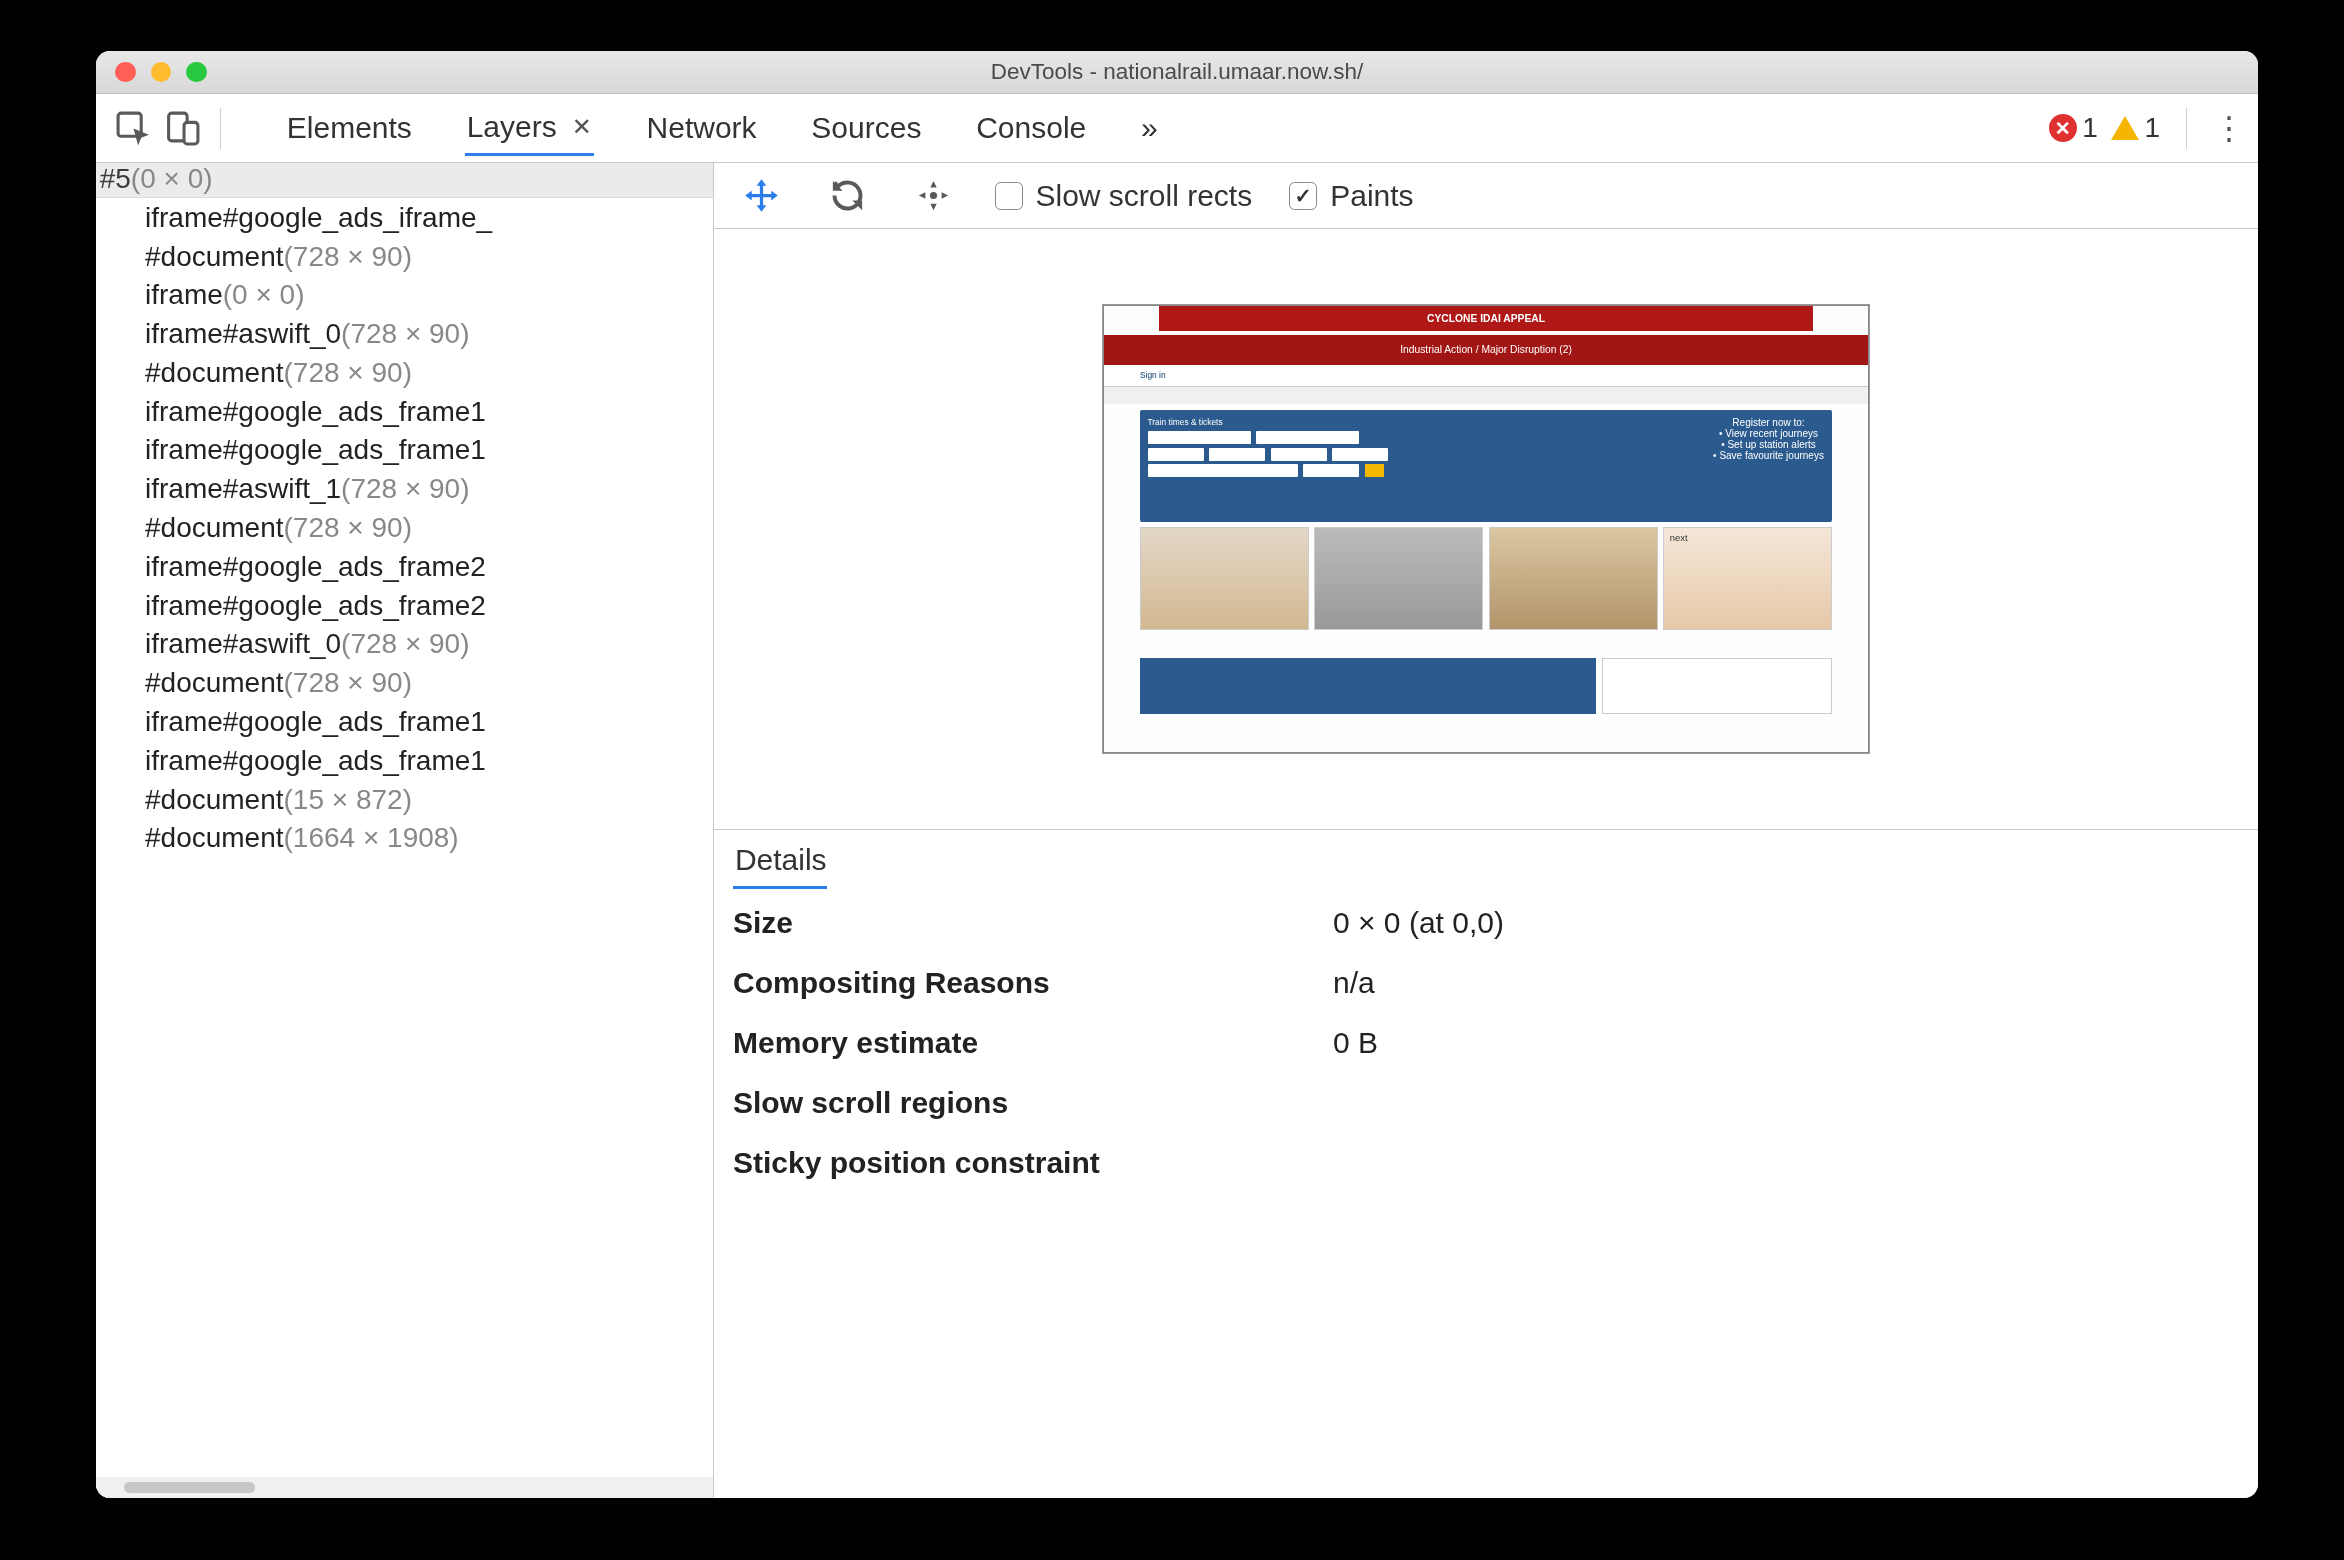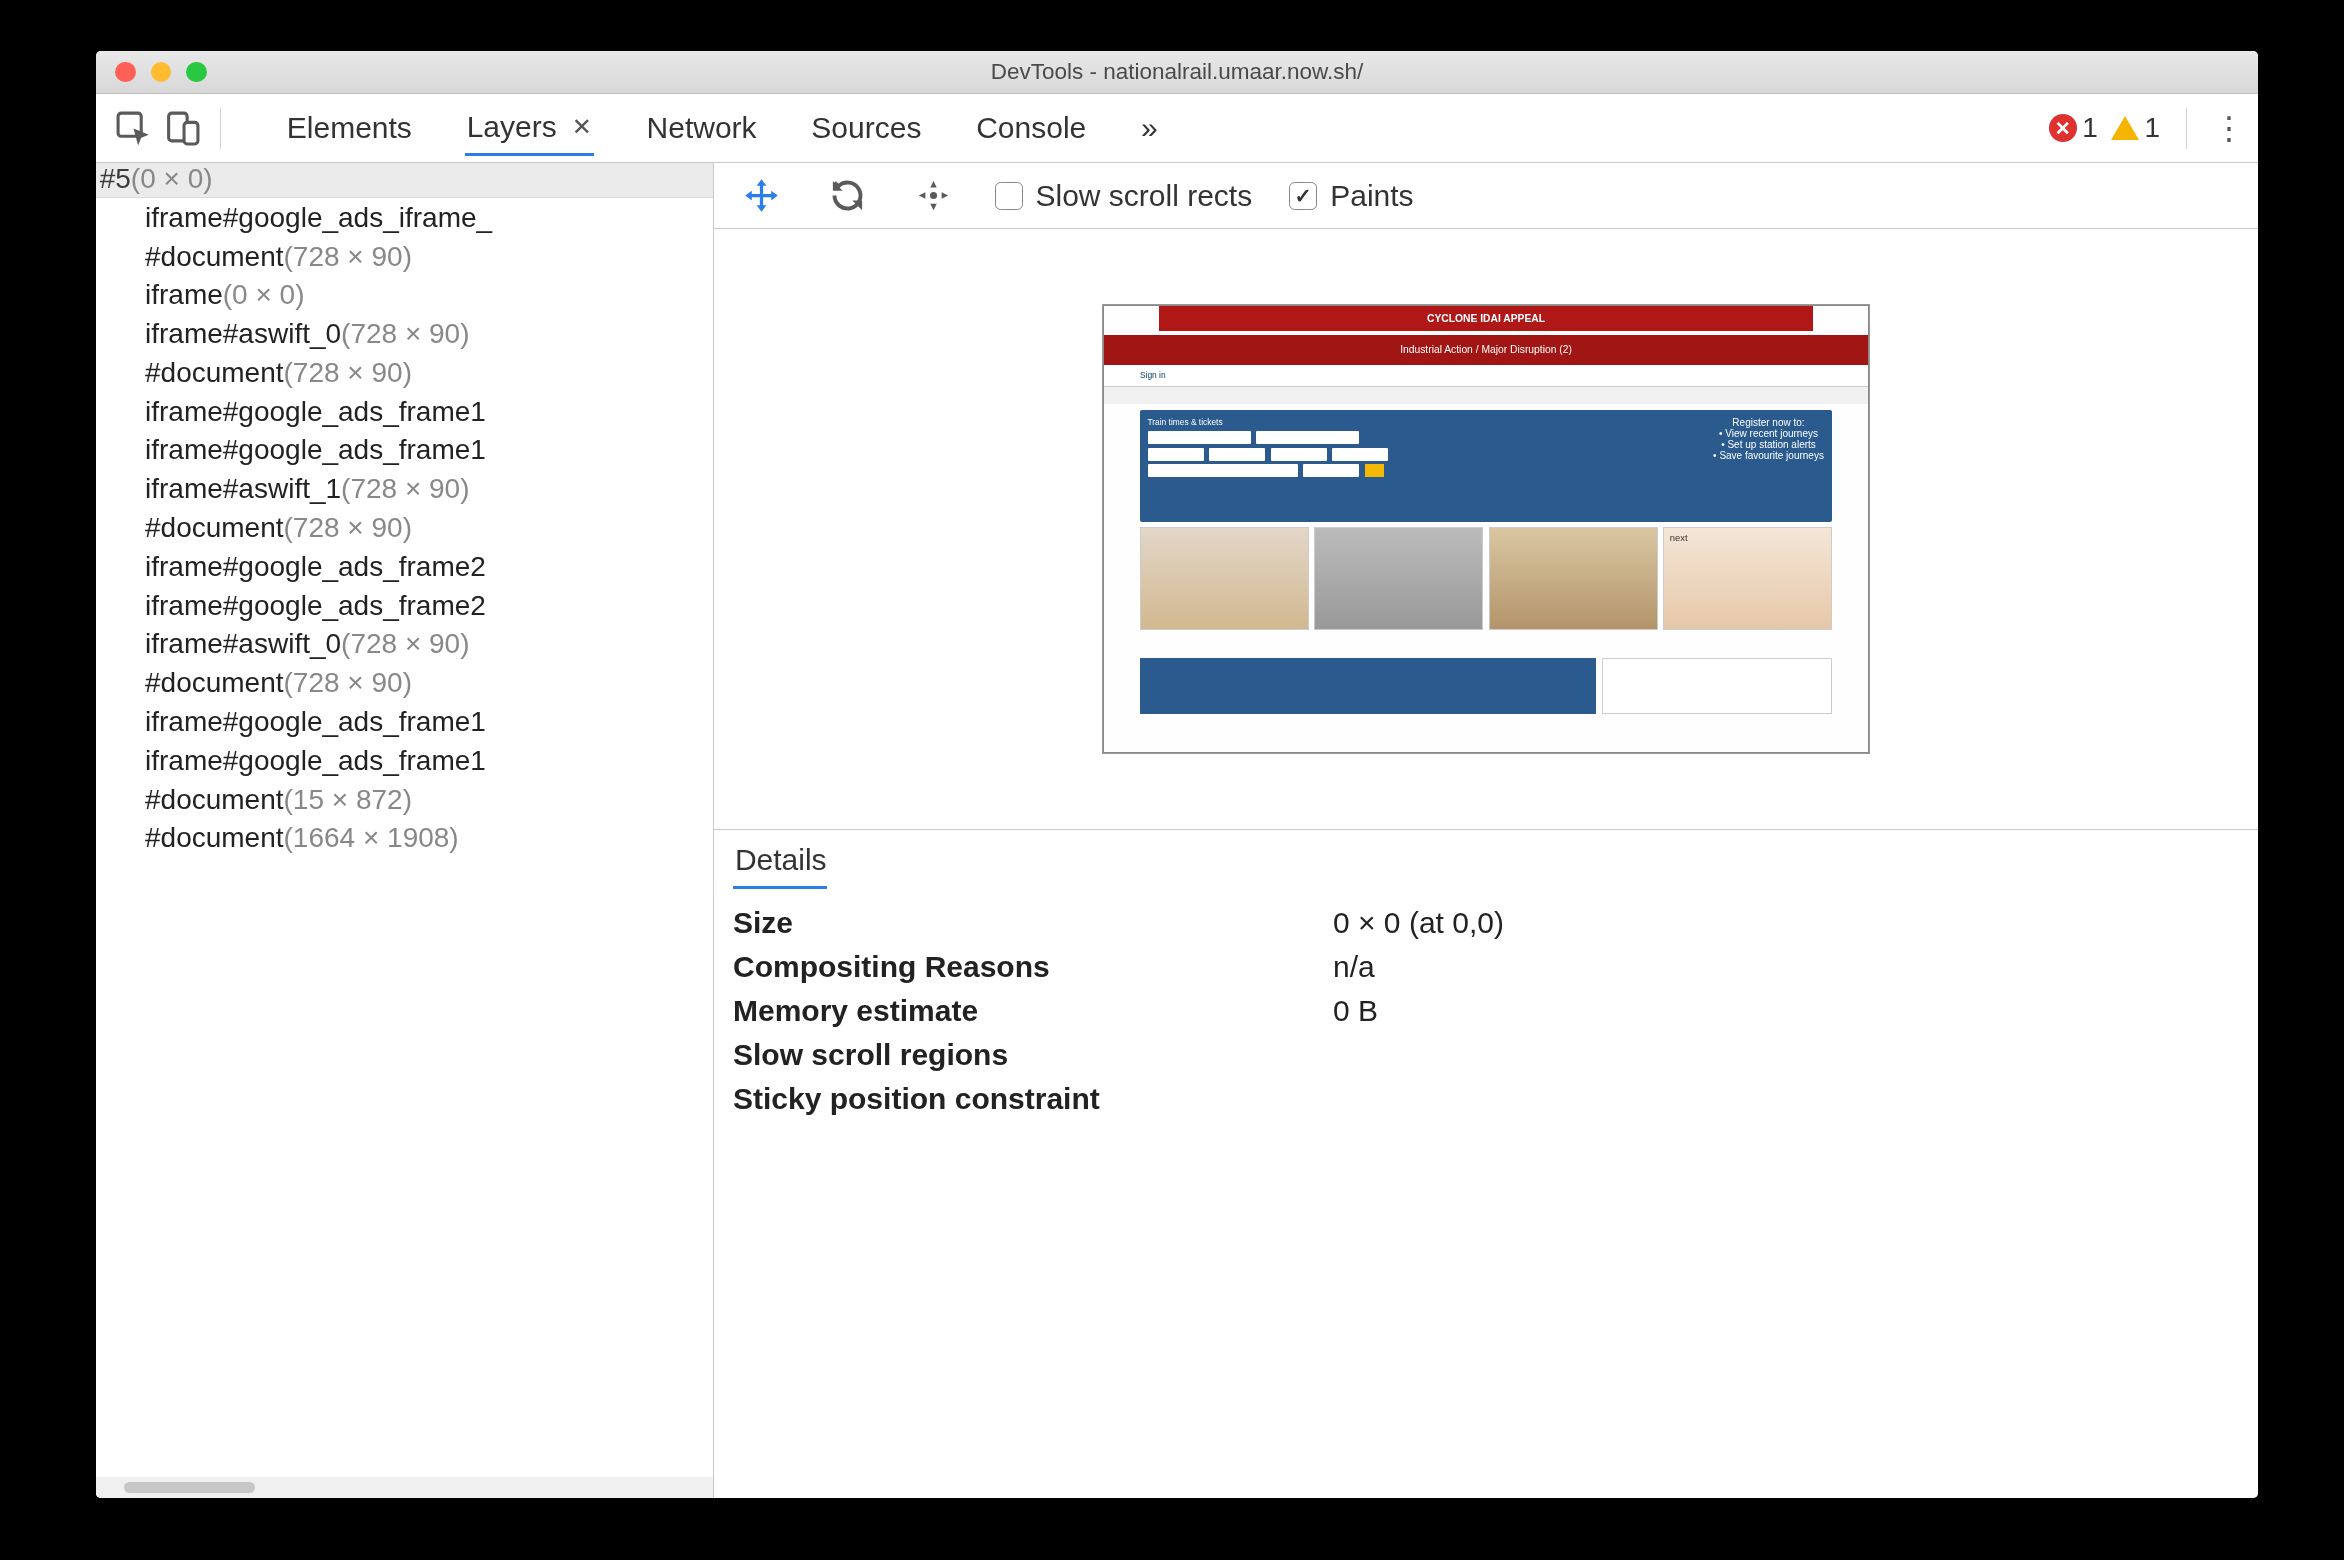--- a/index.html
+++ b/index.html
@@ -1,17 +1,17 @@
 <!DOCTYPE html>
 <html style="font-size:15px"><head>
 <meta charset="utf-8">
 <style>
 * { box-sizing: border-box; margin: 0; padding: 0; }
 body { background: #000; font-family: -apple-system, "Helvetica Neue", Helvetica, Arial, sans-serif; width: 2344px; height: 1561px; display: flex; align-items: flex-start; justify-content: flex-start; }
-.window { background: #f6f6f6; border-radius: 5px; width: 2162px; height: 1447px; margin: 51px 0 0 96px; box-shadow: 0 9.4px 37px rgba(0,0,0,0.6); display: flex; flex-direction: column; overflow: hidden; }
+.window { background: #f6f6f6; border-radius: 14px; width: 2162px; height: 1447px; margin: 51px 0 0 96px; box-shadow: 0 9.4px 37px rgba(0,0,0,0.6); display: flex; flex-direction: column; overflow: hidden; }
 .titlebar { height: 43px; display: flex; align-items: center; background: linear-gradient(#e8e8e8,#d8d8d8); border-bottom: 0.9px solid #bcbcbc; position: relative; }
 .traffic { display: flex; gap: 15px; margin-left: 19px; }
 .dot { width: 20.6px; height: 20.6px; border-radius: 50%; }
 .dot.red { background: #ff5f57; }
 .dot.yellow { background: #febc2e; }
 .dot.green { background: #28c840; }
 .title-text { position: absolute; left: 0; right: 0; text-align: center; font-size: 22.5px; color: #4a4a4a; }
 .toolbar { height: 69px; display: flex; align-items: center; border-bottom: 0.9px solid #c9c9c9; padding: 17px 13px; background: #fff; }
 .ico-btn { width: 49px; height: 49px; display: flex; align-items: center; justify-content: center; color: #5a5a5a; }
 .vsep { width: 0.9px; height: 41px; background: #d0d0d0; margin: 0 13px; }
@@ -58,21 +58,21 @@
 .pv-card.img2 { background: linear-gradient(#bbb,#999); }
 .pv-card.img3 { background: linear-gradient(#d9c7a2,#b3946a); }
 .pv-card.img4 { background: linear-gradient(#f4e6d8,#e6c8a8); position: relative; }
 .pv-card.img4::after { content: "next"; position: absolute; top: 3.7px; left: 5.6px; font-size: 9.4px; color: #333; }
 .pv-bottom { display: flex; gap: 5.6px; margin: 28px 37px 0; height: 56px; }
 .pv-bcard { flex: 2; background: #2a5a8e; }
 .pv-bside { flex: 1; background: #fff; border: 0.9px solid #ccc; }
 .pv-frame-inner { position: absolute; inset: 0; border: 0.9px solid #888; pointer-events: none; }
 .details { border-top: 0.9px solid #c9c9c9; flex: 1; padding: 13px 19px; }
 .details-title { font-size: 30px; color: #333; padding: 0 0 9.4px 1.9px; display: inline-block; border-bottom: 3.7px solid #2b7de9; }
-.details-grid { margin-top: 17px; display: grid; grid-template-columns: 600px 1fr; row-gap: 10px; font-size: 30px; }
+.details-grid { margin-top: 17px; display: grid; grid-template-columns: 600px 1fr; row-gap: 26px; font-size: 30px; }
 .details-grid .k { font-weight: 600; color: #222; }
 .details-grid .v { color: #222; }
 svg { display: block; }
 </style>
 </head>
 <body>
 
 <div class="window">
 
   <div class="titlebar">

